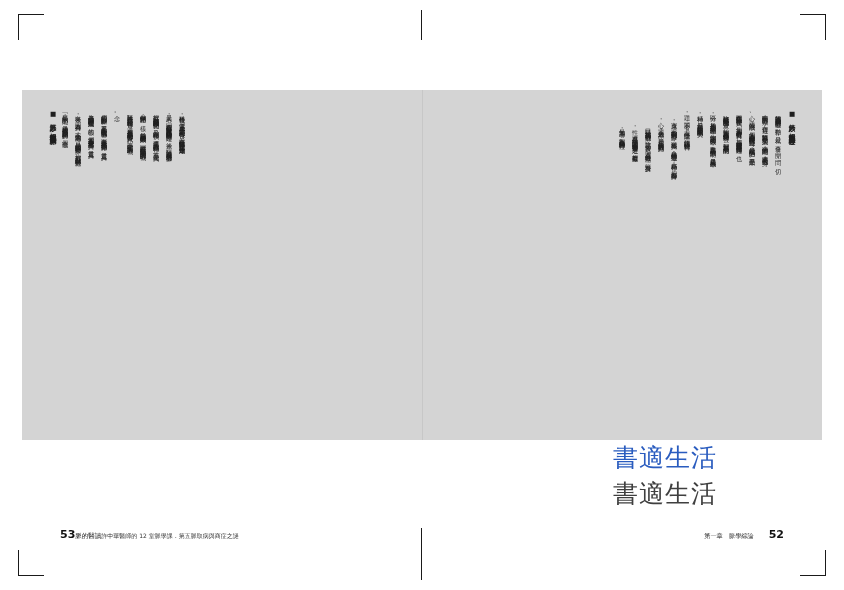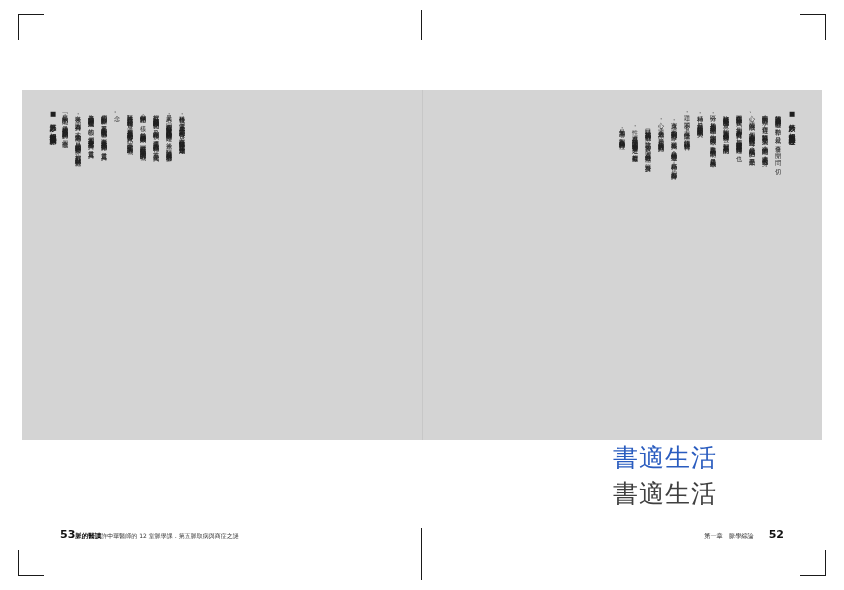--- a/index.html
+++ b/index.html
@@ -131,21 +131,21 @@
     align-items: baseline;
     gap: 0;
   }
   .folio {
     font-size: 11px;
     font-weight: bold;
     color: #111;
   }
   .footer-title {
     font-size: 6.5px;
-    font-weight: bold;
+    font-weight: normal;
     color: #111;
   }
   .footer-sub {
     font-size: 6px;
     color: #333;
   }
 
   .footer-right {
     position: absolute;
     right: 60px;

